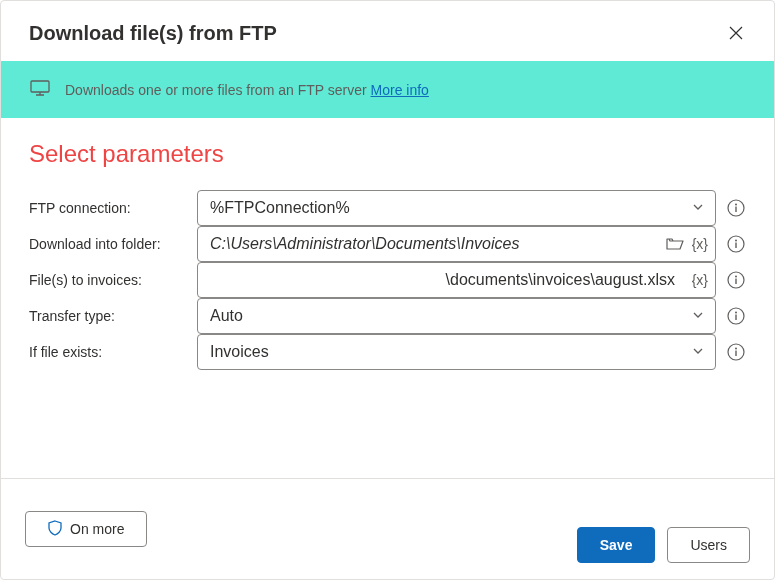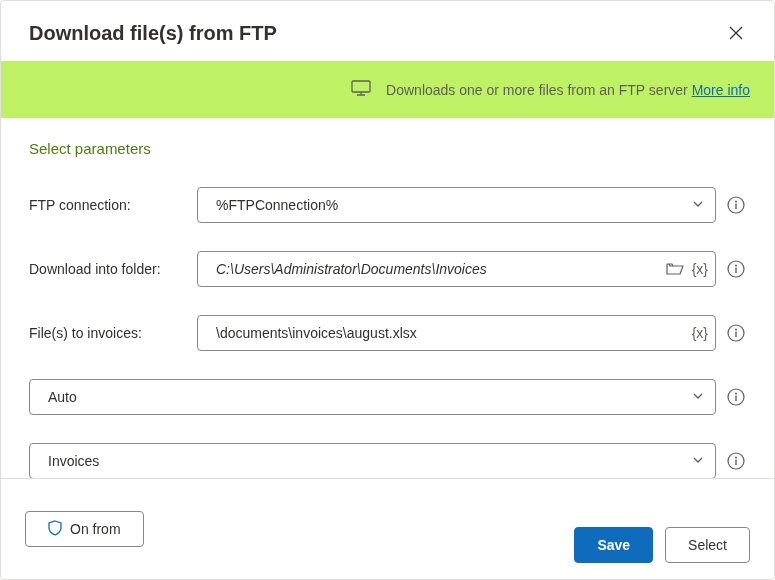--- a/index.html
+++ b/index.html
@@ -37,87 +37,86 @@
       border: none;
       cursor: pointer;
       padding: 4px;
       width: 28px;
       height: 28px;
       display: flex;
       align-items: center;
       justify-content: center;
     }
     .info-banner {
-      background: #bef264;
+      background: #5eead4;
       padding: 16px 24px 16px 28px;
       display: flex;
       align-items: center;
       gap: 14px;
-      justify-content: flex-end;
     }
     .info-banner-text {
       font-size: 14px;
       color: #605e5c;
     }
     .more-info {
       color: #0f6cbd;
       text-decoration: underline;
       cursor: pointer;
     }
     .content {
       flex: 1;
       padding: 22px 28px;
       overflow-y: auto;
     }
     .section-title {
-      font-size: 15px;
+      font-size: 24px;
       font-weight: 400;
-      color: #4d7c0f;
-      margin-bottom: 30px;
+      color: #ef4444;
+      margin-bottom: 22px;
     }
     .form-row {
       display: flex;
       align-items: center;
-      margin-bottom: 28px;
       gap: 10px;
     }
     .form-label {
       width: 158px;
       flex-shrink: 0;
       font-size: 14px;
       color: #323130;
     }
     .input-wrap {
       flex: 1;
       position: relative;
     }
     .text-input, .select-input {
       width: 100%;
       height: 36px;
       border: 1px solid #8a8886;
       border-radius: 4px;
-      padding: 0 18px;
-      font-size: 14px;
+      padding: 0 12px;
+      font-size: 16px;
       font-family: inherit;
       background: #fff;
       color: #323130;
       display: flex;
       align-items: center;
     }
     .select-input {
       padding-right: 40px;
       cursor: pointer;
       justify-content: space-between;
     }
     .input-with-suffix {
       padding-right: 70px;
       font-style: italic;
     }
     .input-with-suffix2 {
       padding-right: 40px;
+      text-align: right;
     }
     .input-suffix {
       position: absolute;
       right: 8px;
       top: 50%;
       transform: translateY(-50%);
       display: flex;
       align-items: center;
       gap: 8px;
     }
@@ -266,40 +265,42 @@
       <span class="help-icon">
         <svg width="18" height="18" viewBox="0 0 18 18">
             <circle cx="9" cy="9" r="8" stroke="#605e5c" stroke-width="1.2" fill="none"></circle>
             <circle cx="9" cy="5.5" r="1" fill="#605e5c"></circle>
             <rect x="8.3" y="7.5" width="1.4" height="5.5" fill="#605e5c"></rect>
           </svg>
       </span>
     </div>
 
     <div class="form-row">
+      <div class="form-label">Transfer type:</div>
       <div class="input-wrap">
         <div class="select-input">
           <span>Auto</span>
         </div>
         <span class="chevron">
           <svg width="12" height="12" viewBox="0 0 12 12">
               <path d="M2 4 L6 8 L10 4" stroke="#605e5c" stroke-width="1.3" fill="none"></path>
             </svg>
         </span>
       </div>
       <span class="help-icon">
         <svg width="18" height="18" viewBox="0 0 18 18">
             <circle cx="9" cy="9" r="8" stroke="#605e5c" stroke-width="1.2" fill="none"></circle>
             <circle cx="9" cy="5.5" r="1" fill="#605e5c"></circle>
             <rect x="8.3" y="7.5" width="1.4" height="5.5" fill="#605e5c"></rect>
           </svg>
       </span>
     </div>
 
     <div class="form-row">
+      <div class="form-label">If file exists:</div>
       <div class="input-wrap">
         <div class="select-input">
           <span>Invoices</span>
         </div>
         <span class="chevron">
           <svg width="12" height="12" viewBox="0 0 12 12">
               <path d="M2 4 L6 8 L10 4" stroke="#605e5c" stroke-width="1.3" fill="none"></path>
             </svg>
         </span>
       </div>
@@ -314,21 +315,21 @@
 
   </div>
 
   <div class="footer">
     <button class="btn btn-secondary">
       <span>
         <svg width="14" height="16" viewBox="0 0 14 16">
             <path d="M7 1 L13 3 L13 8 C13 11 10 14 7 15 C4 14 1 11 1 8 L1 3 Z" stroke="#0f6cbd" stroke-width="1.3" fill="none"></path>
           </svg>
       </span>
-      <span>On from</span>
+      <span>On more</span>
     </button>
     <div class="footer-right">
       <button class="btn btn-primary">Save</button>
-      <button class="btn btn-secondary">Select</button>
+      <button class="btn btn-secondary">Users</button>
     </div>
   </div>
 
 </div>
 
 </body></html>

